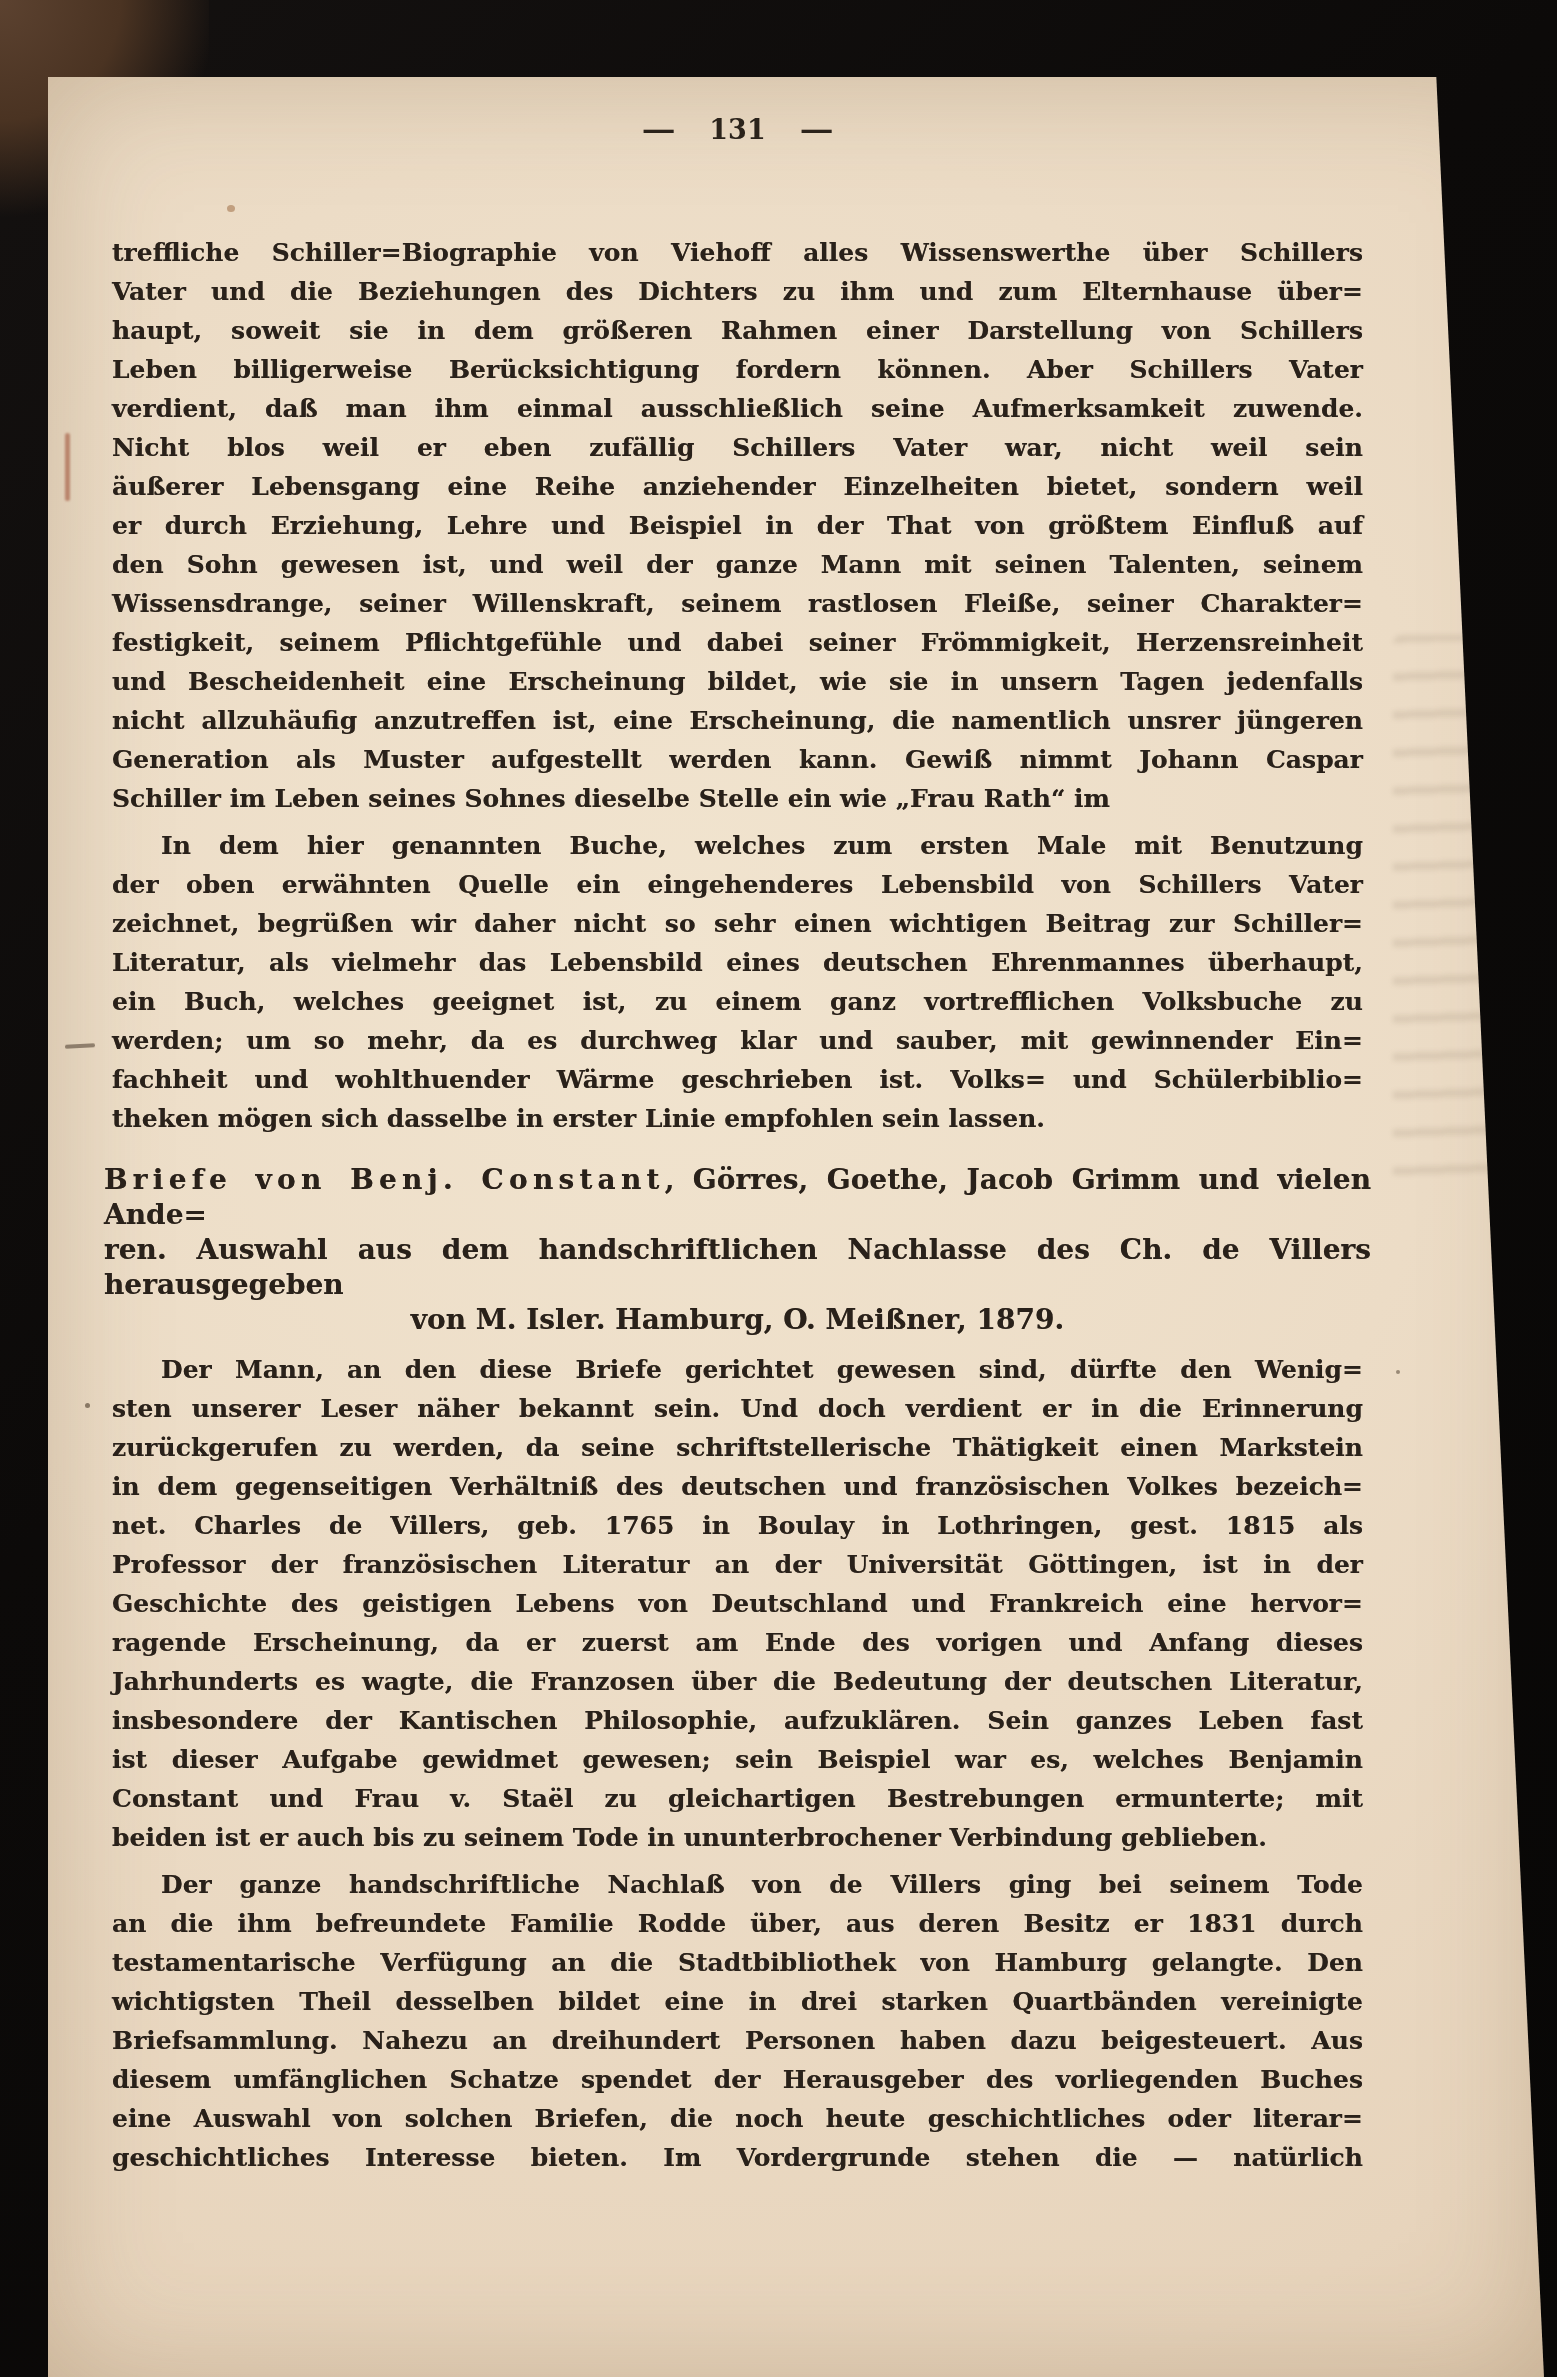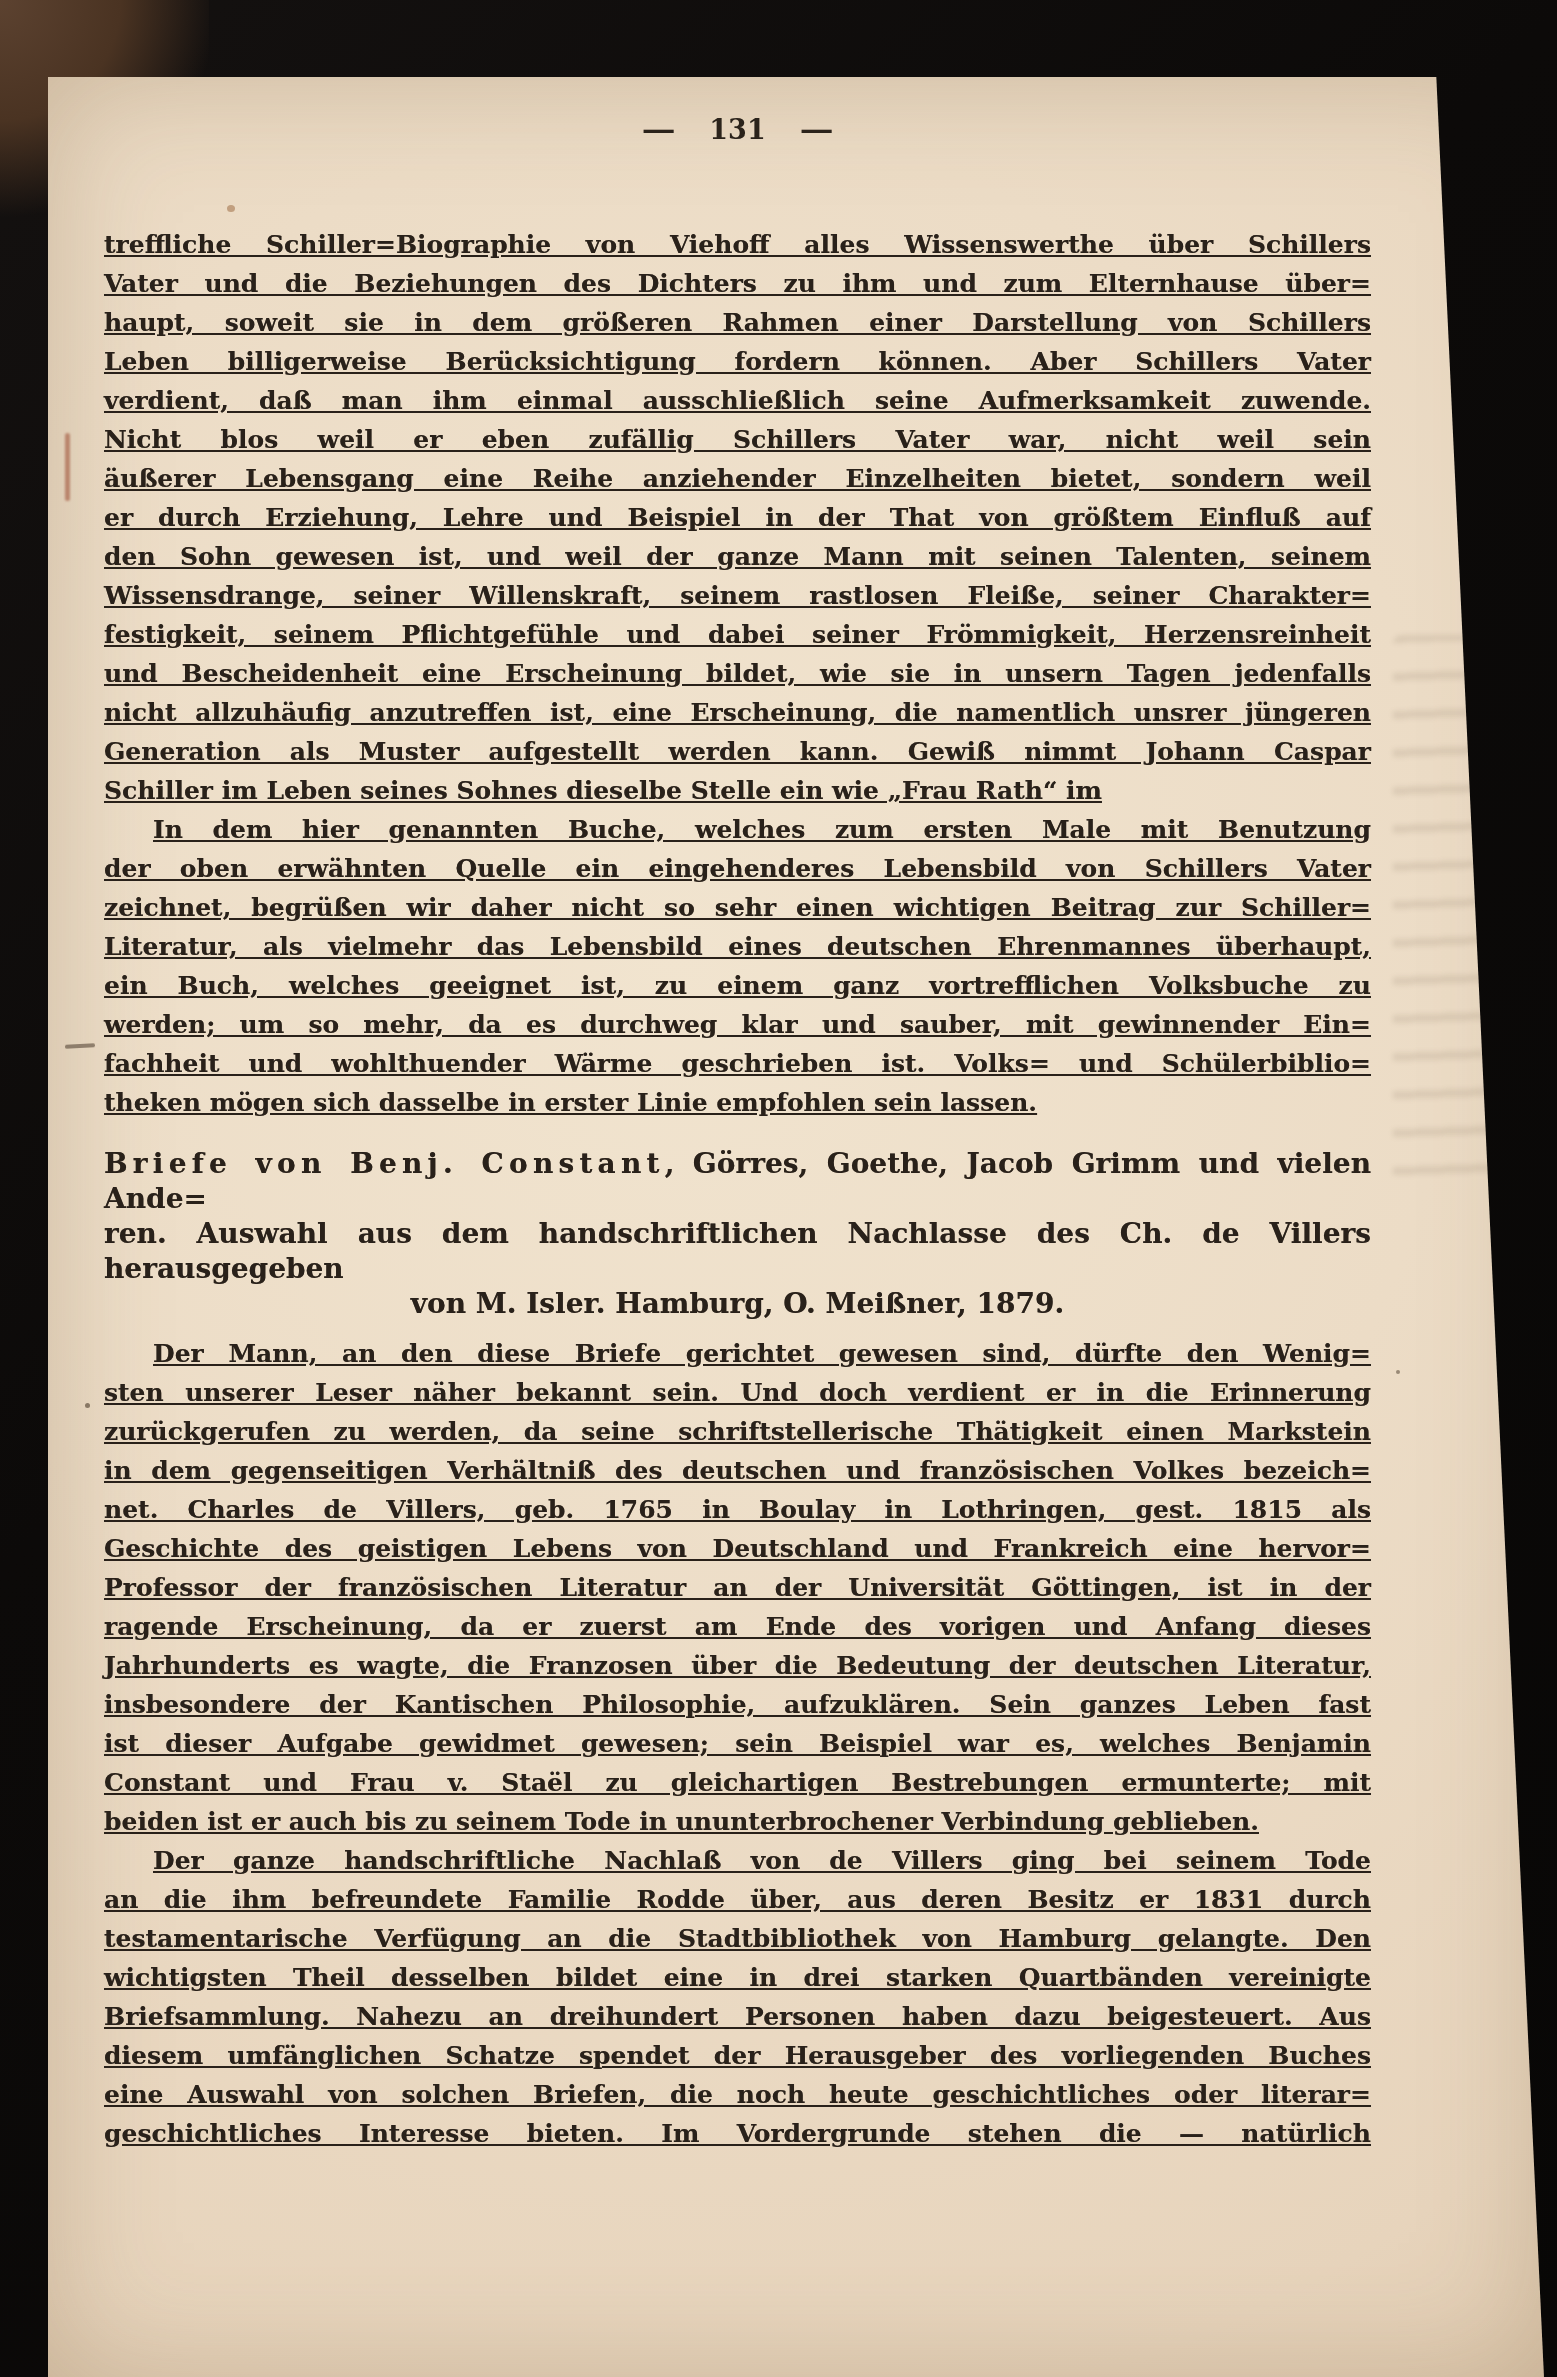--- a/index.html
+++ b/index.html
@@ -37,21 +37,21 @@
   .line {
     text-align: justify;
     text-align-last: justify;
     font-weight: 700;
     font-size: 25px;
     line-height: 39px;
     color: #29211a;
     text-shadow: 0 0 0.6px rgba(45, 33, 22, 0.55);
     white-space: normal;
   }
-  .para { margin: 0; text-decoration: underline; }
+  .para { margin: 8px; }
   .para.indent .line:first-child { text-indent: 49px; }
   .para.last-normal .line:last-child { text-align-last: left; }
   .review-heading { margin: 24.4px 0 12.2px 0; }
   .review-heading .line { font-size: 28px; line-height: 35px; }
   .review-heading .line:last-child { text-align-last: center; }
   .sperr { letter-spacing: 5.2px; }
   .ghost-text {
     position: absolute; left: 1345px; top: 558px; width: 127px; height: 558px;
     background: repeating-linear-gradient(178deg,
       rgba(128, 110, 88, 0.30) 0px, rgba(128, 110, 88, 0.30) 7.9px,
@@ -126,22 +126,22 @@
         <div class="line">ren.  Auswahl aus dem handschriftlichen Nachlasse des Ch. de Villers herausgegeben</div>
         <div class="line">von M. Isler.  Hamburg, O. Meißner, 1879.</div>
       </div>
 
       <div class="para indent last-normal">
           <div class="line">Der Mann, an den diese Briefe gerichtet gewesen sind, dürfte den Wenig=</div>
           <div class="line">sten unserer Leser näher bekannt sein.  Und doch verdient er in die Erinnerung</div>
           <div class="line">zurückgerufen zu werden, da seine schriftstellerische Thätigkeit einen Markstein</div>
           <div class="line">in dem gegenseitigen Verhältniß des deutschen und französischen Volkes bezeich=</div>
           <div class="line">net.  Charles de Villers, geb. 1765 in Boulay in Lothringen, gest. 1815 als</div>
+          <div class="line">Professor der französischen Literatur an der Universität Göttingen, ist in der</div>
           <div class="line">Geschichte des geistigen Lebens von Deutschland und Frankreich eine hervor=</div>
-          <div class="line">Professor der französischen Literatur an der Universität Göttingen, ist in der</div>
           <div class="line">ragende Erscheinung, da er zuerst am Ende des vorigen und Anfang dieses</div>
           <div class="line">Jahrhunderts es wagte, die Franzosen über die Bedeutung der deutschen Literatur,</div>
           <div class="line">insbesondere der Kantischen Philosophie, aufzuklären.  Sein ganzes Leben fast</div>
           <div class="line">ist dieser Aufgabe gewidmet gewesen; sein Beispiel war es, welches Benjamin</div>
           <div class="line">Constant und Frau v. Staël zu gleichartigen Bestrebungen ermunterte; mit</div>
           <div class="line">beiden ist er auch bis zu seinem Tode in ununterbrochener Verbindung geblieben.</div>
         </div>
 
       <div class="para indent">
           <div class="line">Der ganze handschriftliche Nachlaß von de Villers ging bei seinem Tode</div>

